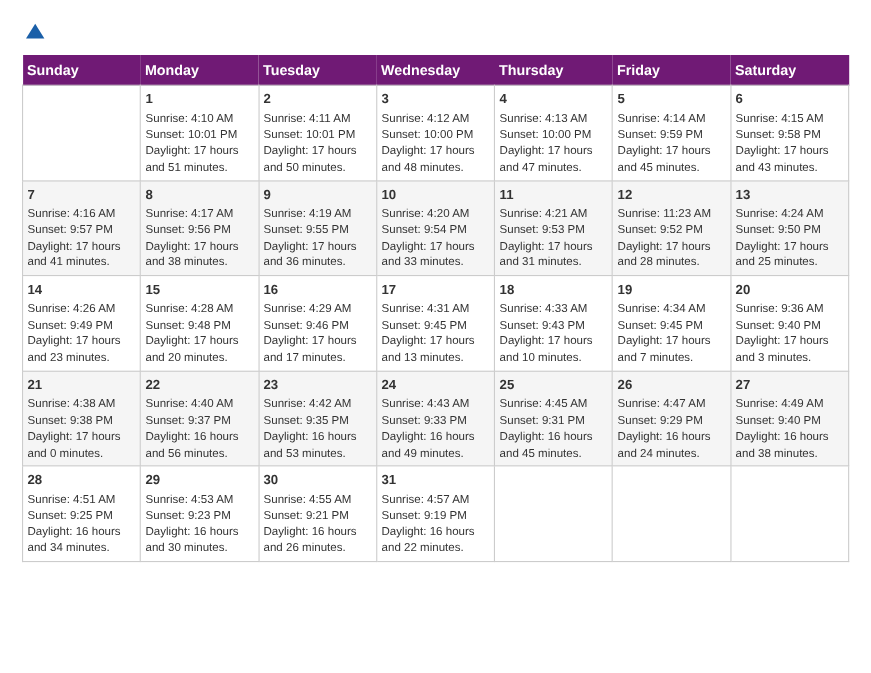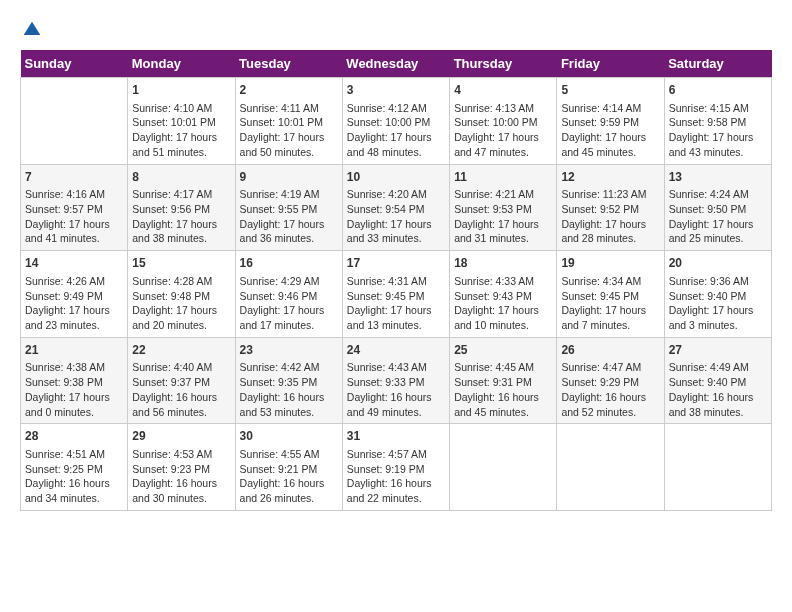--- a/index.html
+++ b/index.html
@@ -280,21 +280,21 @@
         <td>
           <span class="day-number">25</span>
           <div>Sunrise: 4:45 AM</div>
           <div>Sunset: 9:31 PM</div>
           <div>Daylight: 16 hours and 45 minutes.</div>
         </td>
         <td>
           <span class="day-number">26</span>
           <div>Sunrise: 4:47 AM</div>
           <div>Sunset: 9:29 PM</div>
-          <div>Daylight: 16 hours and 52 minutes.</div>
+          <div>Daylight: 16 hours and 24 minutes.</div>
         </td>
         <td>
           <span class="day-number">27</span>
           <div>Sunrise: 4:49 AM</div>
           <div>Sunset: 9:40 PM</div>
           <div>Daylight: 16 hours and 38 minutes.</div>
         </td>
       </tr>
       <tr>
         <td>

